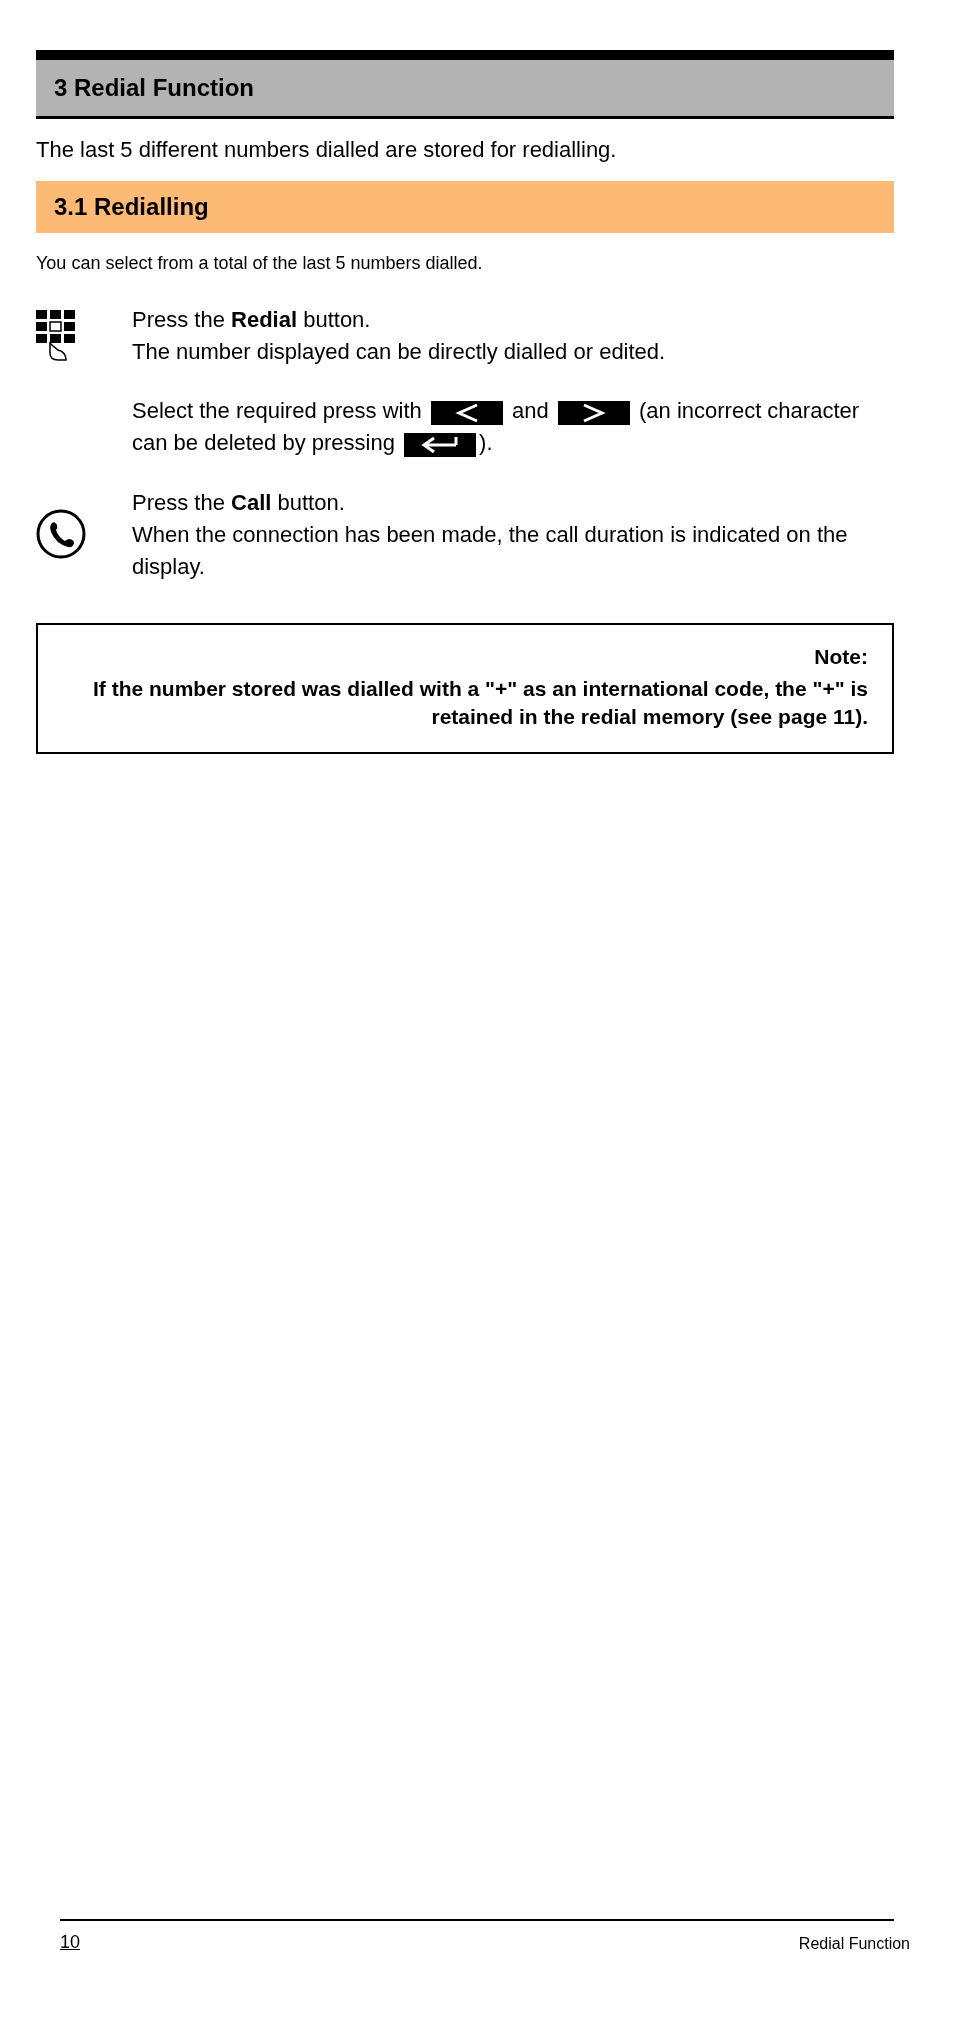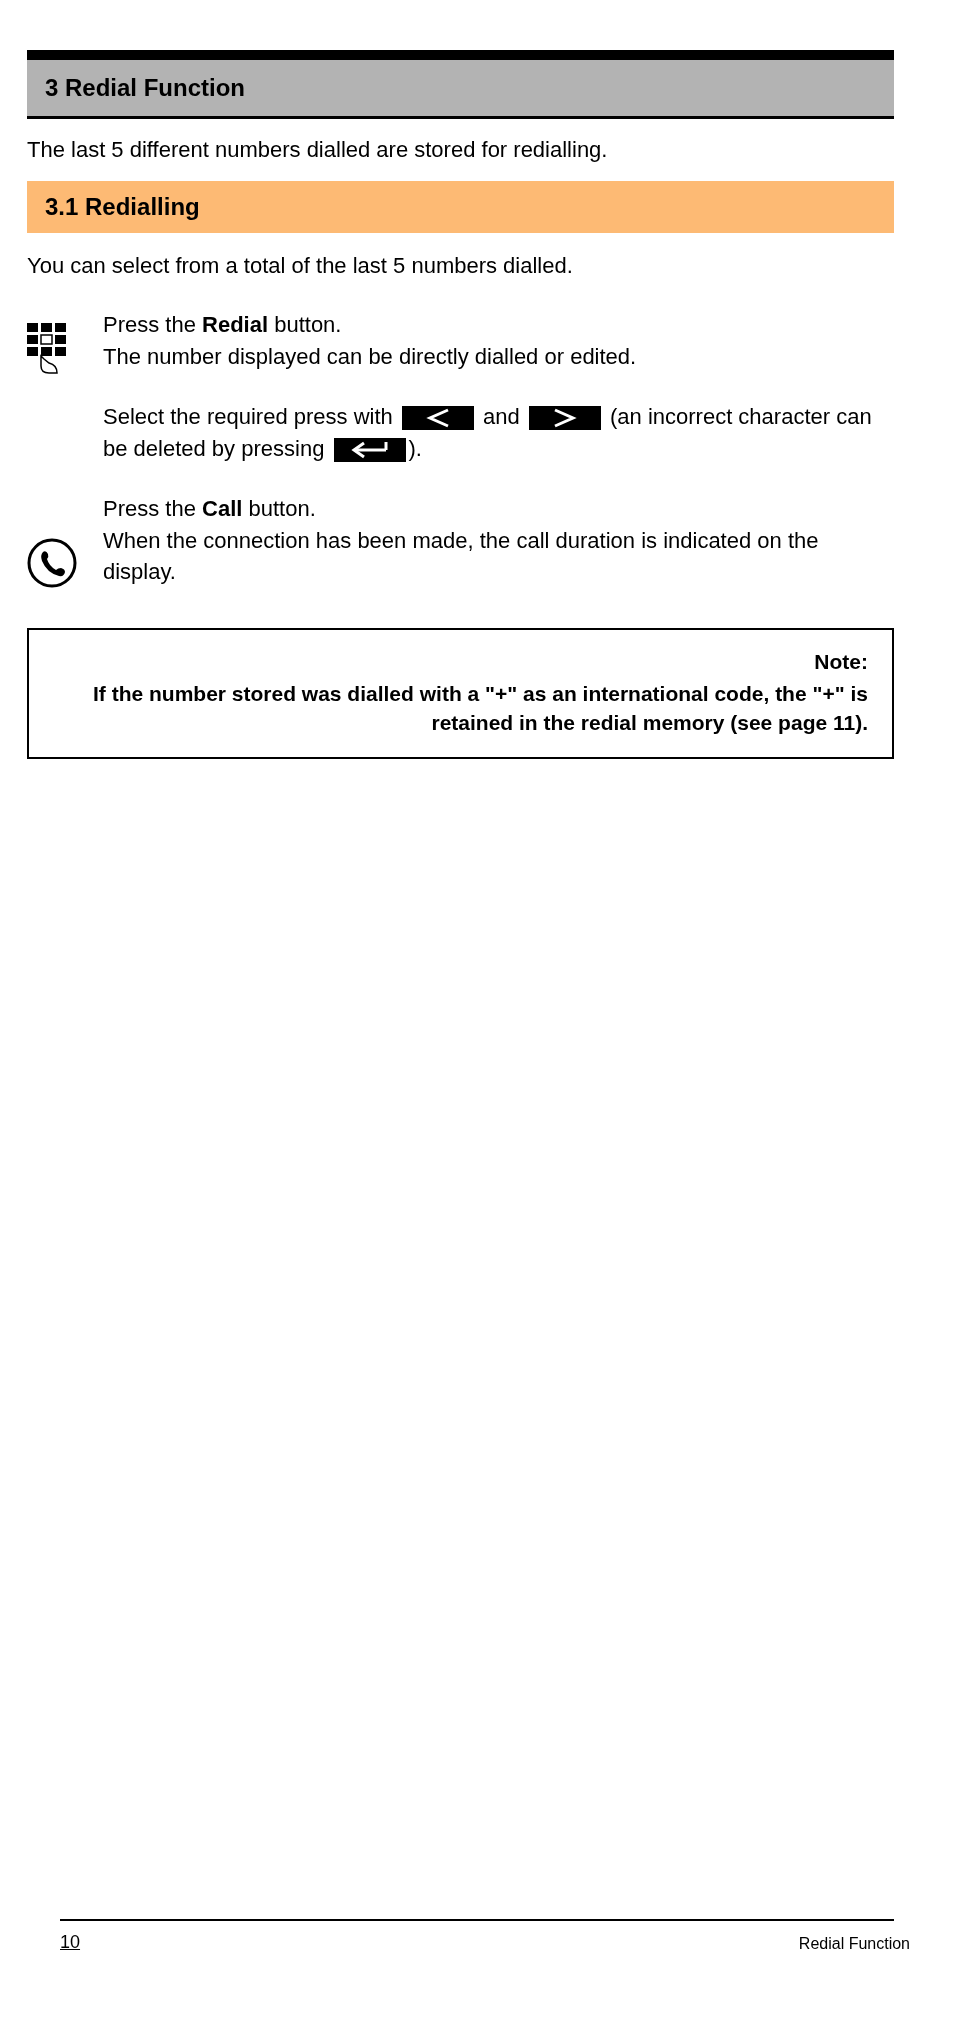--- a/index.html
+++ b/index.html
@@ -8,21 +8,21 @@
       box-sizing: border-box;
     }
     body {
       width: 954px;
       height: 2019px;
       background: white;
       font-family: Arial, Helvetica, sans-serif;
       position: relative;
     }
     .page-container {
-      padding: 50px 60px 50px 27px;
+      padding: 50px 60px 50px 36px;
       position: relative;
       height: 100%;
     }
     .top-hr {
       border-top: 10px solid black;
       margin-bottom: 0;
     }
     .header-bar {
       background: #b3b3b3;
       padding: 14px 18px;
@@ -39,29 +39,29 @@
       line-height: 1.2;
     }
     .sub-header-bar {
       background: #fdba74;
       padding: 12px 18px;
       font-weight: bold;
       font-size: 24px;
       margin-top: 16px;
     }
     .body-text {
-      font-size: 22px;
+      font-size: 18px;
       margin: 18px 0;
       line-height: 1.35;
     }
     .step-row {
       display: flex;
-      align-items: flex-end;
+      align-items: center;
       margin: 26px 0;
-      gap: 26px;
+      gap: 46px;
     }
     .step-icon {
       flex: 0 0 50px;
       height: 50px;
       display: flex;
       align-items: flex-start;
       justify-content: flex-start;
     }
     .step-text {
       flex: 1;

